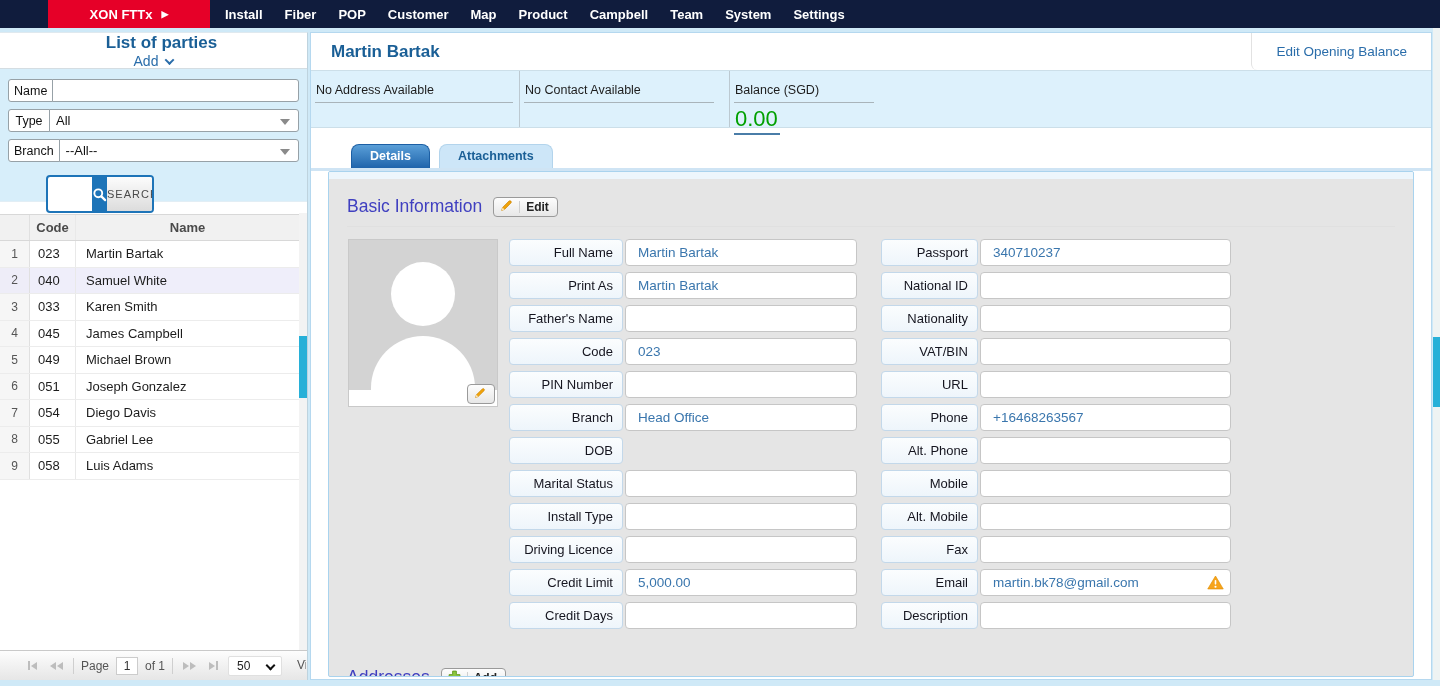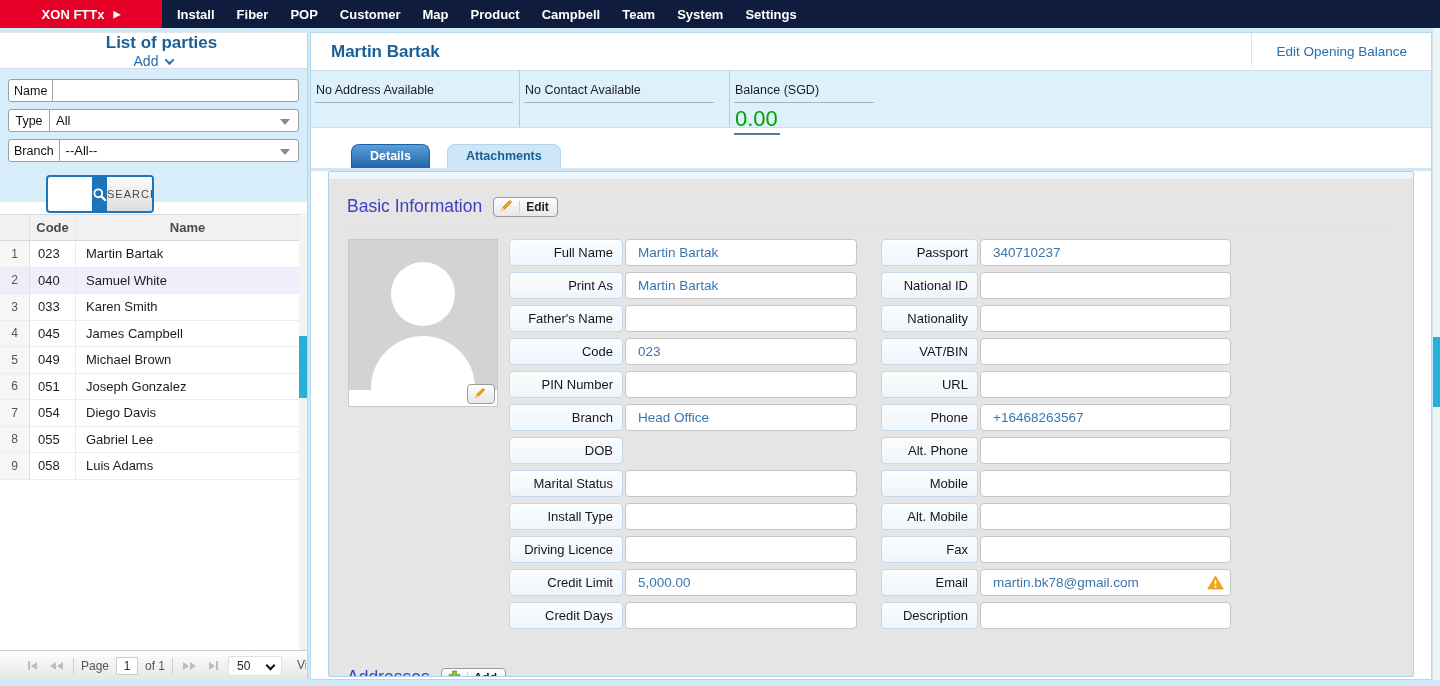--- a/index.html
+++ b/index.html
@@ -1,21 +1,21 @@
 <!DOCTYPE html>
 <html><head>
 <meta charset="utf-8">
 <style>
   * { box-sizing: border-box; }
   html,body { margin:0; padding:0; width:1440px; height:686px; overflow:hidden;
               font-family:"Liberation Sans", sans-serif; background:#cfe9f7; }
 
   
   .topnav { position:absolute; top:0; left:0; width:1440px; height:28px;
-            background:#101c3d; display:flex; align-items:stretch; }
+            background:#101c3d; display:flex; align-items:stretch;padding-left:48px; }
   .brand { width:162px; background:#e60028; color:#fff; display:flex; align-items:center;
            justify-content:center; gap:9px; font-size:13px; font-weight:bold; }
   .brand-arrow { font-size:9px; line-height:1; }
   .nav-menu { display:flex; align-items:stretch; margin-left:4px; }
   .nav-item { color:#fff; font-size:13px; font-weight:600; padding:0 11px;
               display:flex; align-items:center; cursor:pointer; }
 
   
   .sidebar { position:absolute; left:0; top:32px; width:308px; height:648px;
              background:#fff; border-right:1px solid #bed3de; border-top:1px solid #dfe9ef; }
@@ -90,21 +90,21 @@
                border-bottom:1px solid #ccdfe9; display:flex; }
   .info-col { padding:12px 0 0 4px; }
   .info-col.b { border-left:1px solid #bcc9d1; }
   .ic1 { width:208px; } .ic2 { width:210px; } .ic3 { width:560px; }
   .info-label { font-size:12.5px; color:#1d1d1d; padding-left:1px; }
   .info-hr { border:0; border-top:1px solid #a9b4ba; margin:5px 0 0 0; }
   .ic1 .info-hr { width:198px; } .ic2 .info-hr { width:190px; } .ic3 .info-hr { width:140px; }
   .balance-val { display:inline-block; margin-top:3px; color:#00a000; font-size:22px; font-weight:500;
                  border-bottom:2px solid #4a7da8; padding:0 2px 1px 1px; cursor:pointer; }
 
-  .tabstrip { margin-top:16px; padding-left:40px; border-bottom:3px solid #cfe4f4; display:flex; gap:17px; }
+  .tabstrip { margin-top:16px; padding-left:40px; border-bottom:3px solid #cfe4f4; display:flex; gap:9px; }
   .tab { padding:4px 18px 5px; border-radius:8px 8px 0 0; font-size:12.5px; font-weight:bold; cursor:pointer; }
   .tab.active { background:linear-gradient(#5a9fd8,#1f64ab); color:#fff; border:1px solid #1c5fa4; border-bottom:none; }
   .tab.inactive { background:#cde6f8; color:#1a5f96; border:1px solid #b3d4ec; border-bottom:none; }
 
   .content-panel { margin:0 17px; height:506px; border:1px solid #a9d3ee; border-radius:2px;
                    background:#e5e5e5; overflow:hidden; padding-left:18px; position:relative; }
   .panel-wash { position:absolute; top:0; left:0; right:0; height:7px; background:#edf6fc; }
   .section-head { margin-top:24px; display:flex; align-items:center; gap:11px; }
   .section-title { color:#4040c0; font-size:17.5px; }
   .mini-btn { border:1px solid #9a9a9a; border-radius:4px; background:linear-gradient(#fdfdfd,#e7e7e7);

